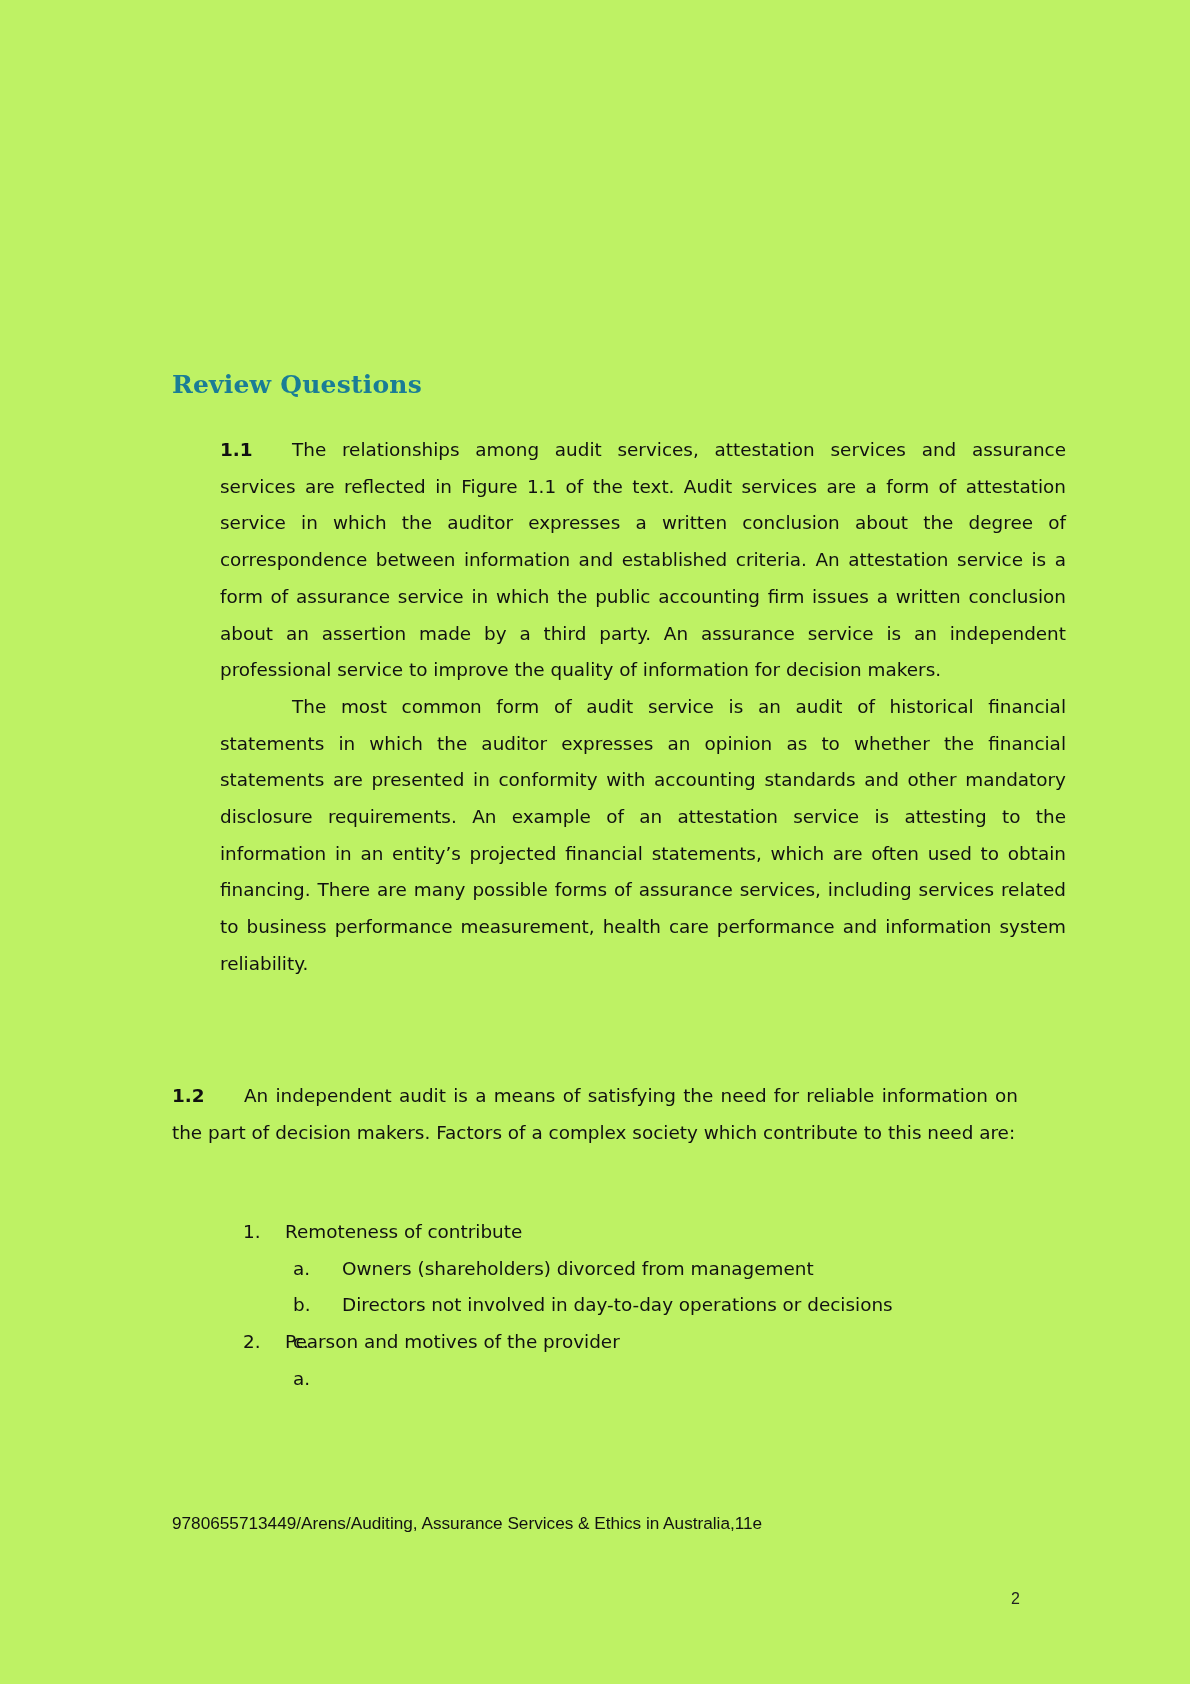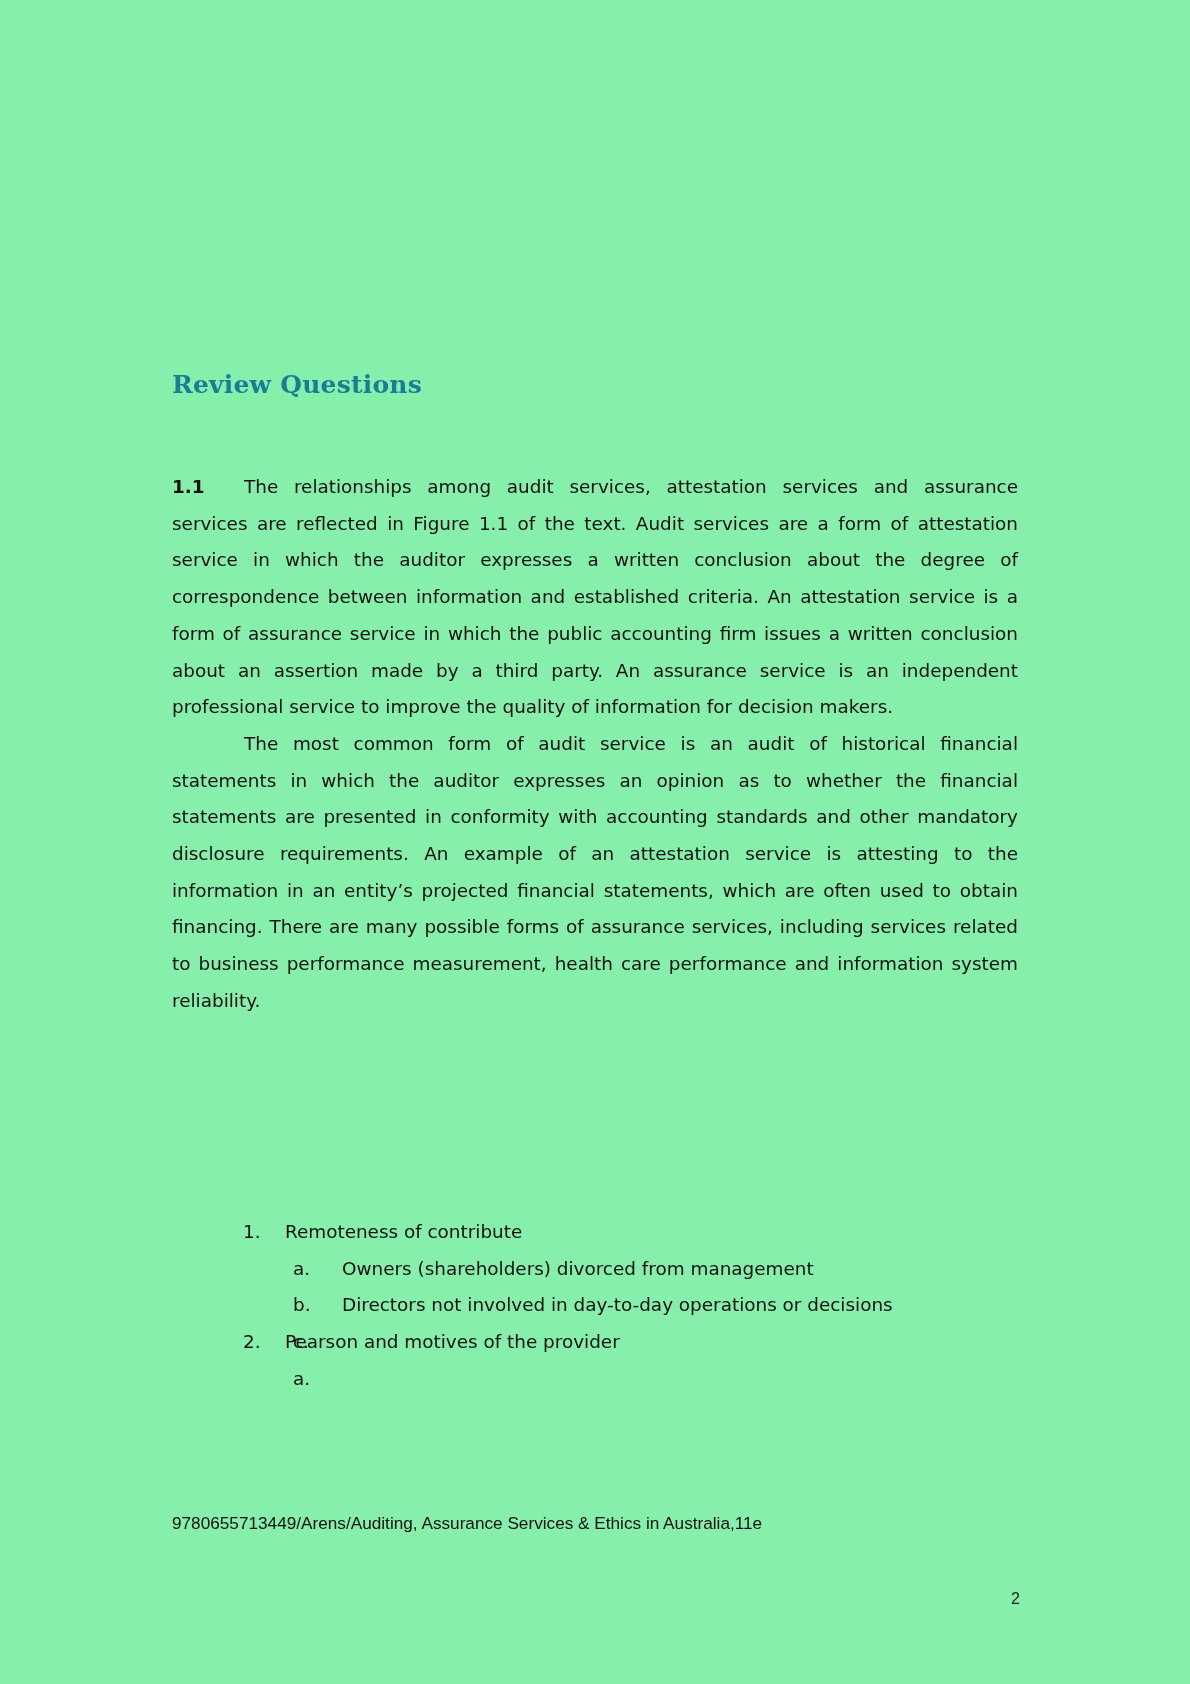--- a/index.html
+++ b/index.html
@@ -1,17 +1,17 @@
 <!DOCTYPE html>
 <html><head>
 <meta charset="utf-8">
 <style>
   html, body { margin: 0; padding: 0; background: #ffffff; }
   body { width: 1190px; height: 1684px; position: relative; overflow: hidden; }
-  .page { position: absolute; left: 0; top: 0; width: 1190px; height: 1684px; background: #86efac; }
+  .page { position: absolute; left: 0; top: 0; width: 1190px; height: 1684px; background: #bef264; }
   .heading {
     position: absolute; left: 172px; top: 370px;
     font-family: "DejaVu Serif", serif; font-weight: bold;
     font-size: 25px; color: #1a7d96; letter-spacing: 0.2px;
     margin: 0;
   }
   .body-text {
     font-family: "DejaVu Sans", sans-serif; font-size: 18.4px; color: #111;
     line-height: 36.7px; text-align: justify; margin: 0;
   }
@@ -32,25 +32,28 @@
     font-family: "Liberation Sans", sans-serif; font-size: 16px; color: #222;
   }
 </style>
 </head>
 <body>
 
 <div class="page">
 
   <h1 class="heading">Review Questions</h1>
 
-  <div class="para body-text" style="top:469px;">
+  <div class="para body-text" style="top:432px;margin-left:48px;">
     <p class="body-text"><span class="qnum">1.1</span><span>The relationships among audit services, attestation services and assurance services are reflected in Figure 1.1 of the text. Audit services are a form of attestation service in which the auditor expresses a written conclusion about the degree of correspondence between information and established criteria. An attestation service is a form of assurance service in which the public accounting firm issues a written conclusion about an assertion made by a third party. An assurance service is an independent professional service to improve the quality of information for decision makers.</span></p>
     <p class="body-text"><span class="indent"></span><span>The most common form of audit service is an audit of historical financial statements in which the auditor expresses an opinion as to whether the financial statements are presented in conformity with accounting standards and other mandatory disclosure requirements. An example of an attestation service is attesting to the information in an entity’s projected financial statements, which are often used to obtain financing. There are many possible forms of assurance services, including services related to business performance measurement, health care performance and information system reliability.</span></p>
   </div>
 
+  <div class="para body-text" style="top:1078px;">
+    <p class="body-text"><span class="qnum">1.2</span><span>An independent audit is a means of satisfying the need for reliable information on the part of decision makers. Factors of a complex society which contribute to this need are:</span></p>
+  </div>
 
   <ul class="list body-text" style="top:1214px;">
     <li class="li1"><span class="num">1.</span><span>Remoteness of contribute</span></li>
     <li class="li2"><span class="num">a.</span><span>Owners (shareholders) divorced from management</span></li>
     <li class="li2"><span class="num">b.</span><span>Directors not involved in day-to-day operations or decisions</span></li>
     <li class="li2"><span class="num">c.</span></li>
     <li class="li1"><span class="num">2.</span><span>Pearson and motives of the provider</span></li>
     <li class="li2"><span class="num">a.</span></li>
   </ul>
 

